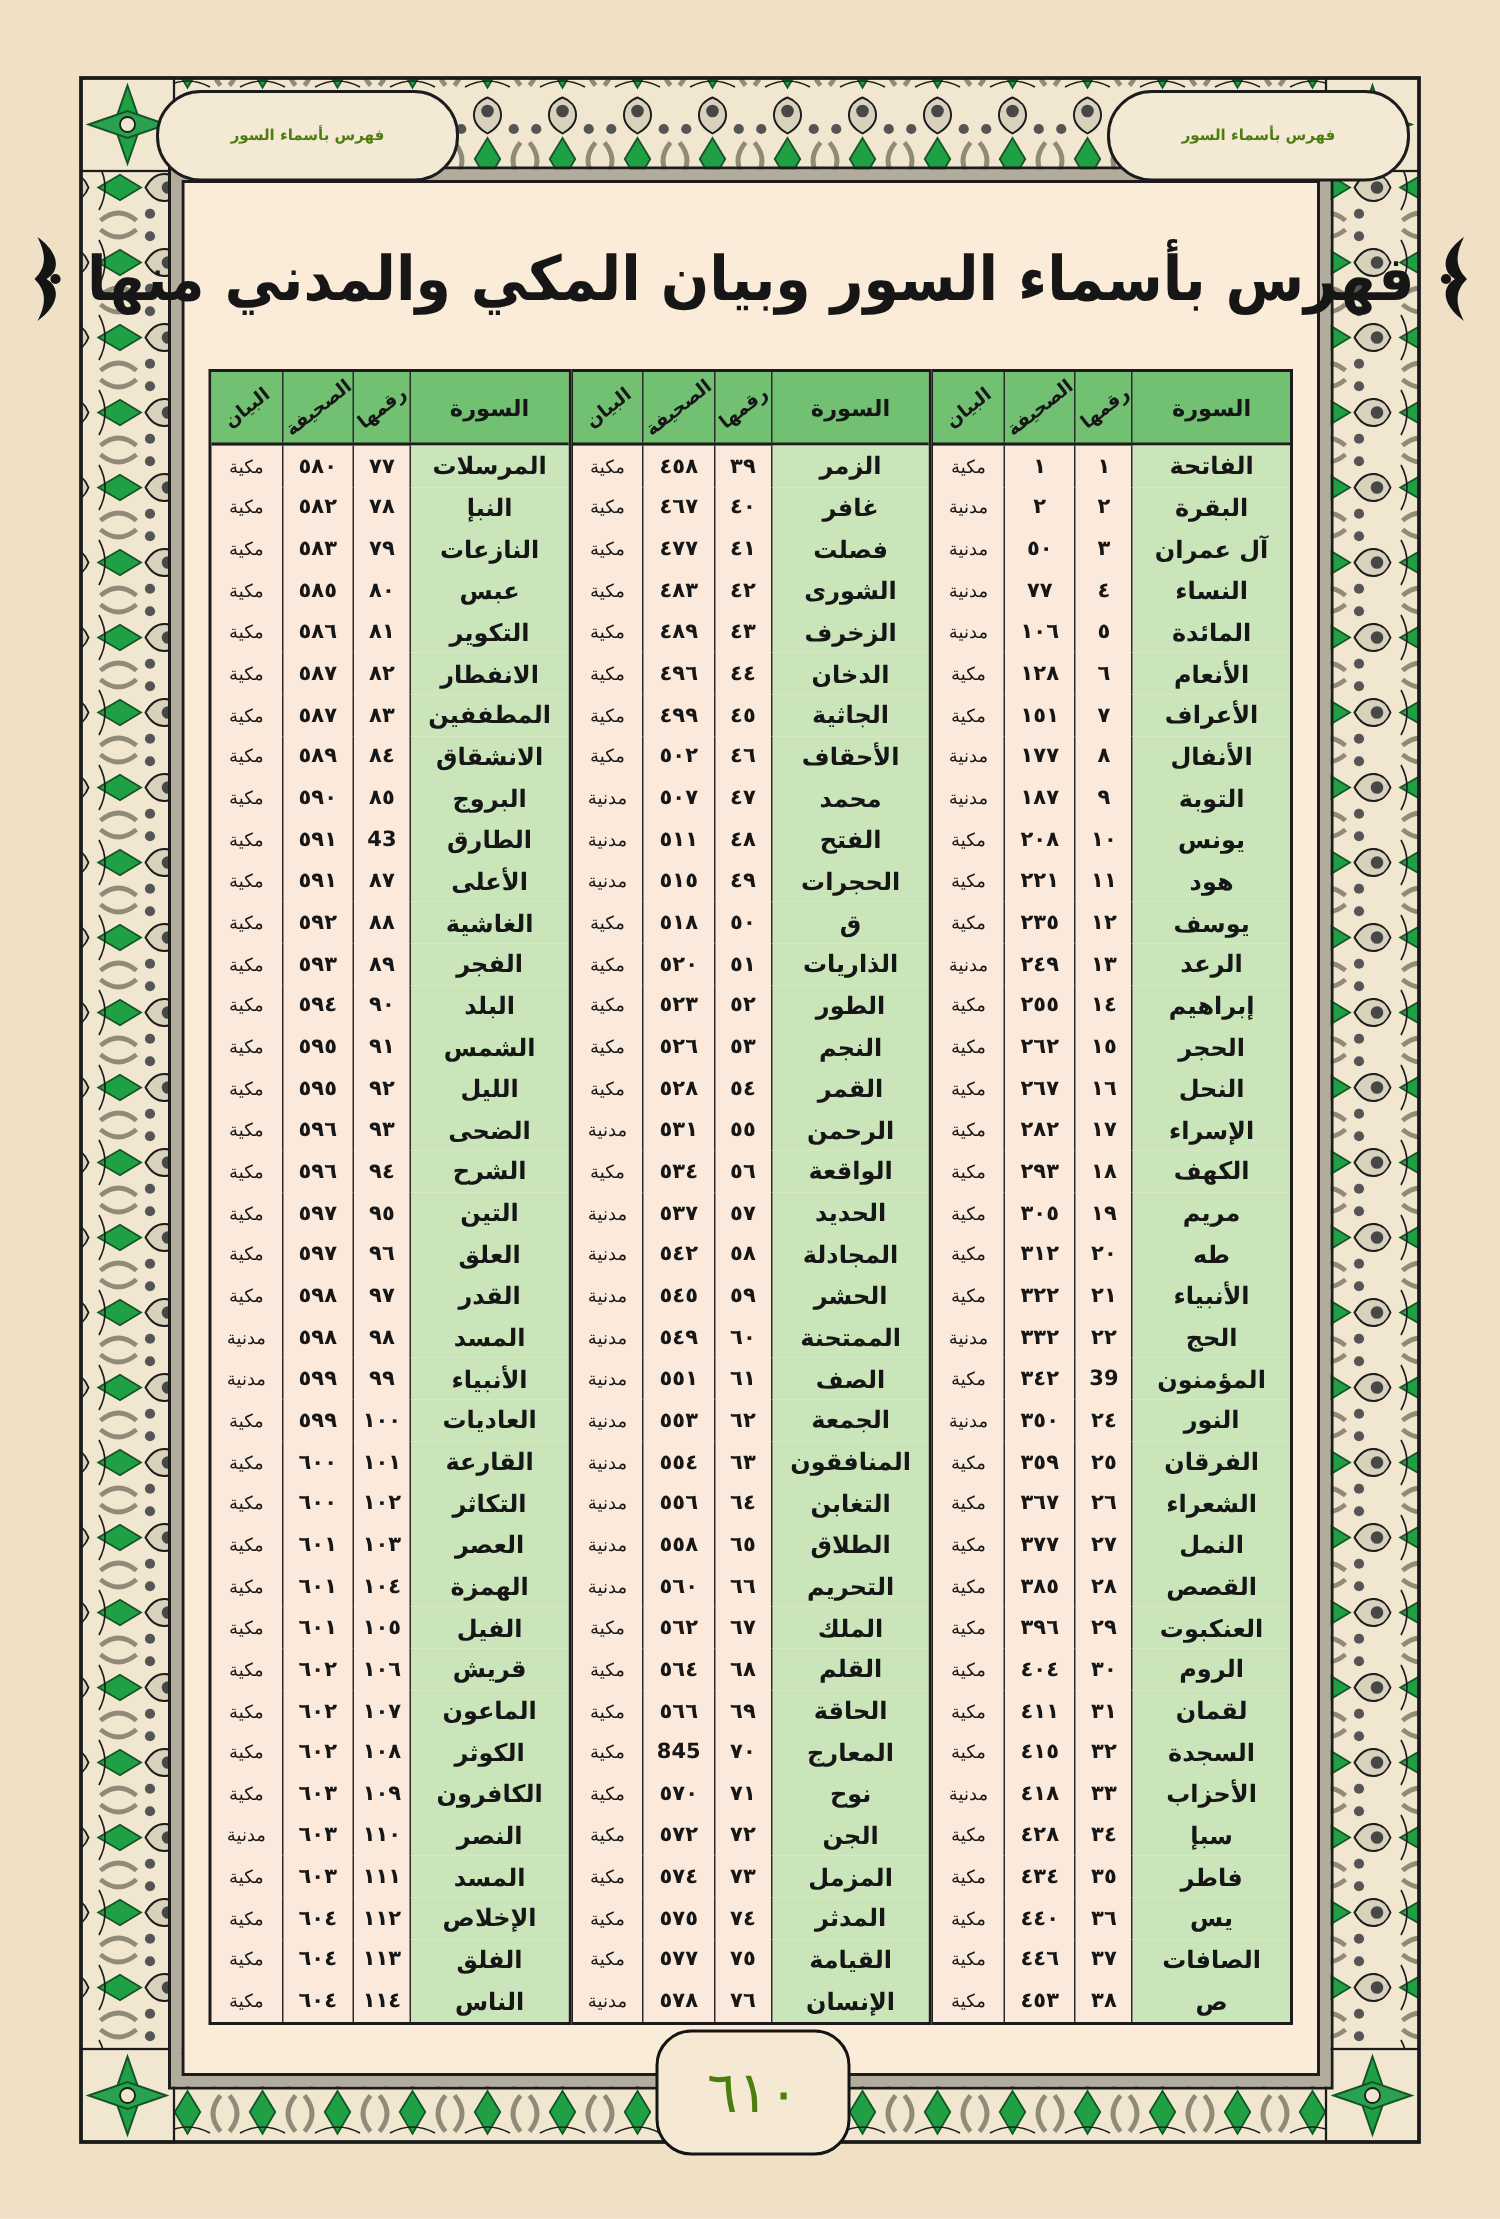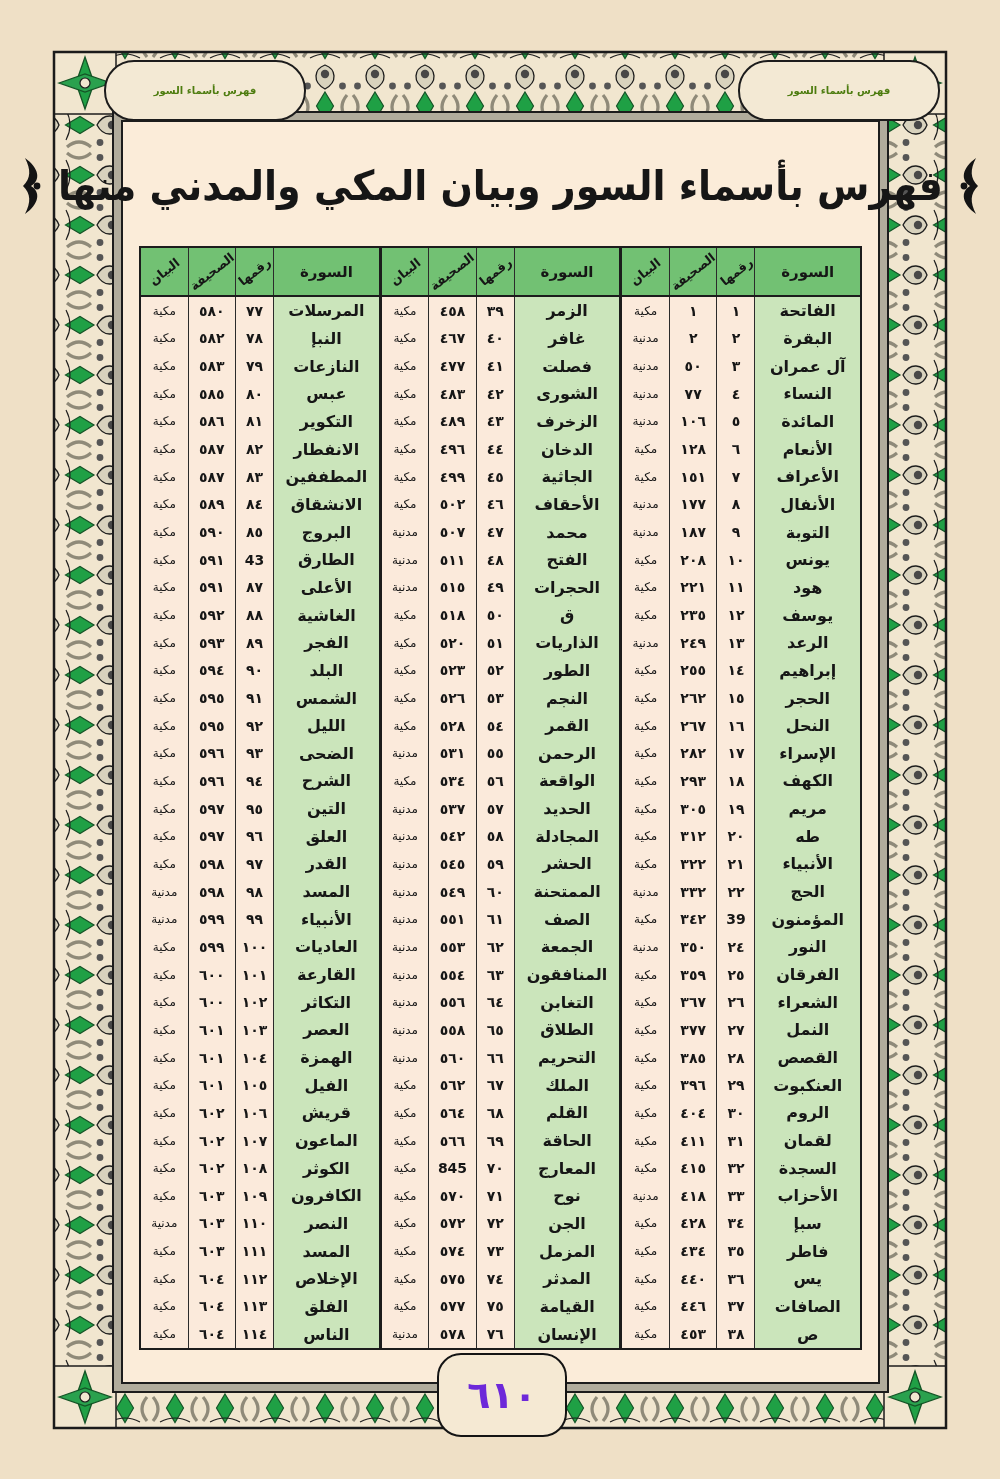--- a/index.html
+++ b/index.html
@@ -48,21 +48,21 @@
     background:#f3e9d4;border:2px solid #1c1c1c;border-radius:30px;
     display:flex;align-items:center;justify-content:center;
     font-size:10px;font-weight:bold;color:#4d7c0f}
   .cartouche.left{left:104px}
   .cartouche.right{left:738px}
 
   
   .page-badge{position:absolute;top:1353px;left:437px;width:126px;height:80px;z-index:3;
     background:#f5e9d3;border:2.5px solid #141414;border-radius:24px;
     display:flex;align-items:center;justify-content:center;
-    font-size:38px;font-weight:bold;color:#6d28d9}
+    font-size:38px;font-weight:normal;color:#4d7c0f}
 </style>
 </head>
 <body>
 
 <svg class="frame-svg" width="1000" height="1479" viewBox="0 0 1000 1479" aria-hidden="true">
   <defs>
     <g id="tile">
       <rect width="50" height="62" fill="#f1e6cf"></rect>
       <path d="M25 3 C14 7 12 20 25 27 C38 20 36 7 25 3 Z" fill="#d8d2bd" stroke="#1c1c1c" stroke-width="1.3"></path>
       <circle cx="25" cy="12" r="4.2" fill="#474747"></circle>

